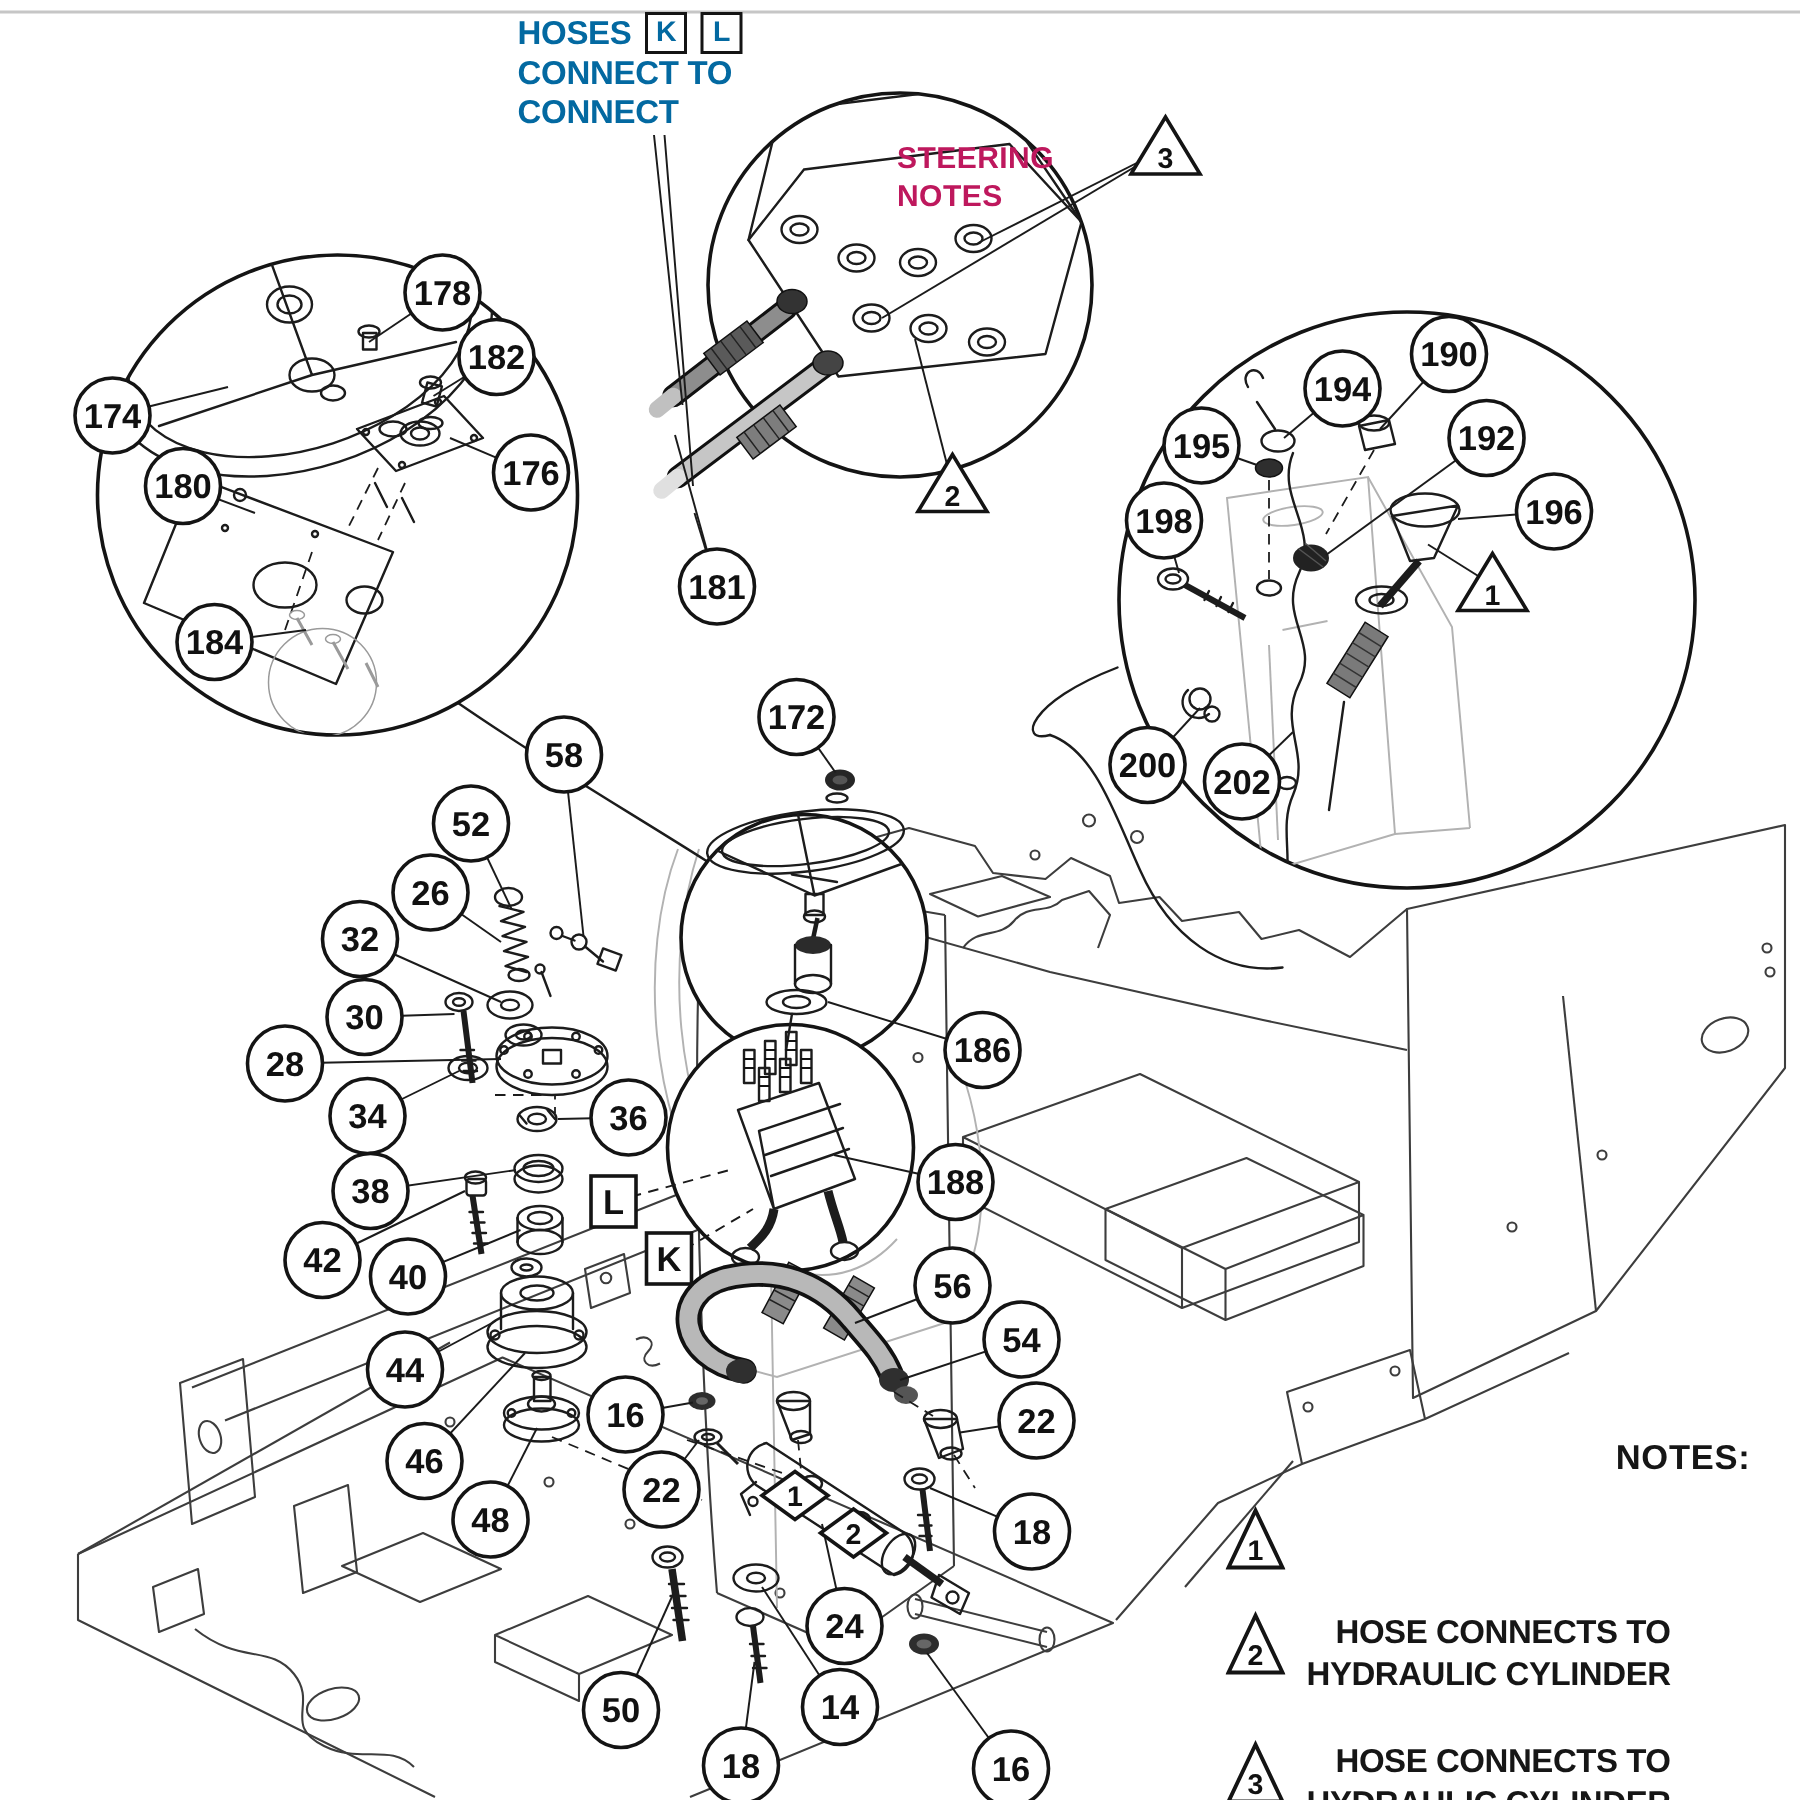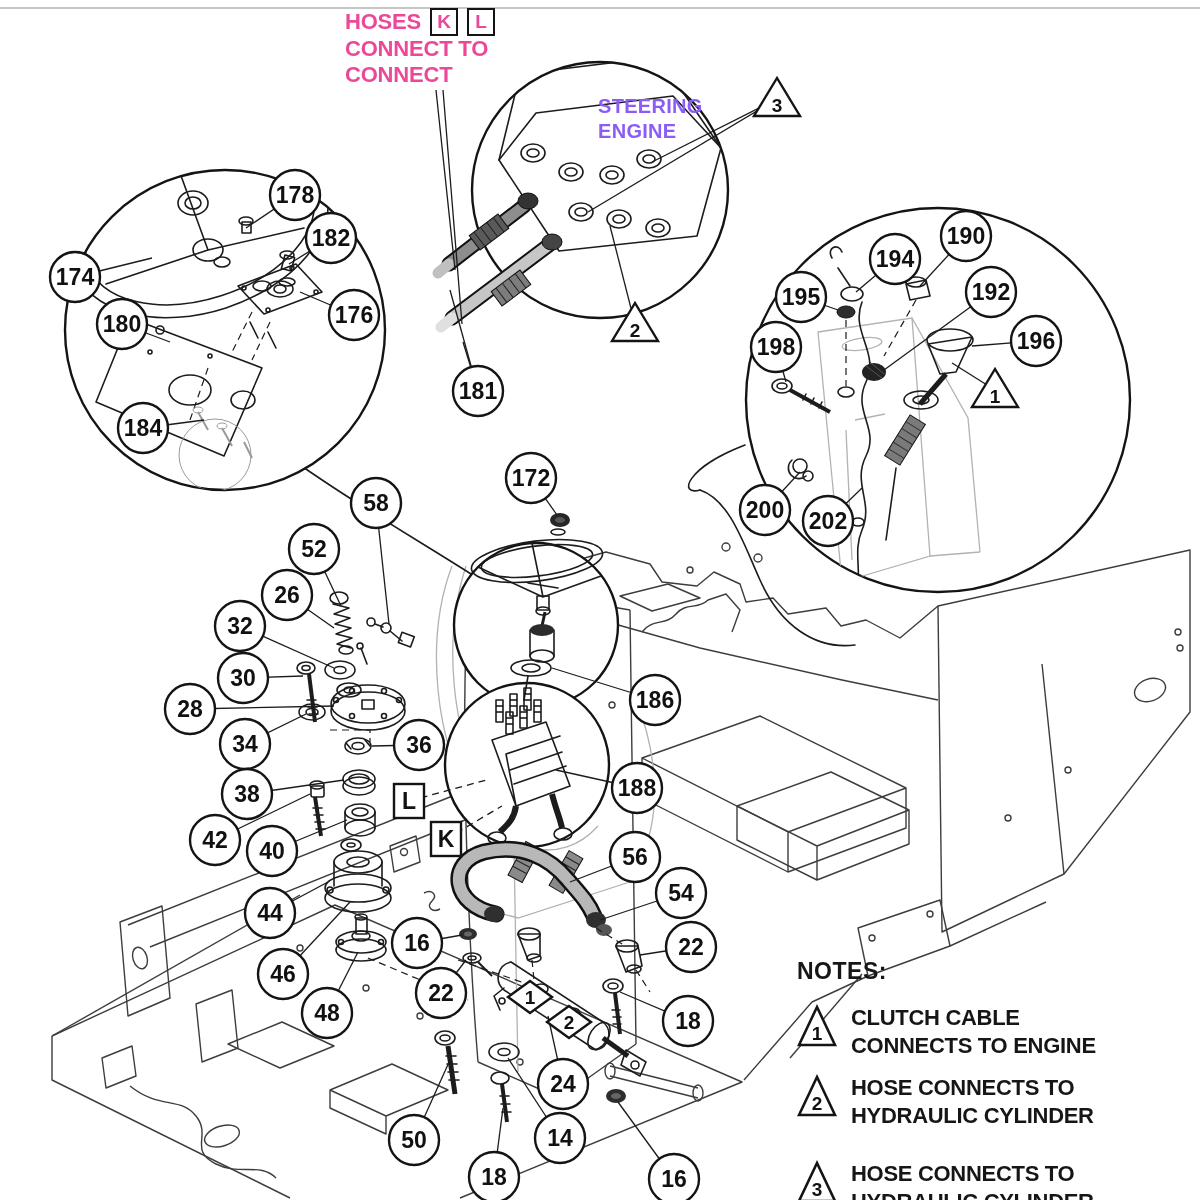--- a/index.html
+++ b/index.html
@@ -10,27 +10,27 @@
   .leader.dash{stroke-dasharray:7,5;}
   .co-shape{fill:#ffffff;stroke:#141414;stroke-width:2.4;}
   .co-num{font:bold 23px "Liberation Sans",sans-serif;text-anchor:middle;fill:#111;}
   .co-num.sm{font-size:19px;}
   .lineart{stroke:#1c1c1c;fill:none;stroke-width:1.6;stroke-linejoin:round;stroke-linecap:round;}
   .frameart{stroke:#3d3d3d;fill:none;stroke-width:1.4;stroke-linejoin:round;}
   .ghost{stroke:#b2b2b2;fill:none;stroke-width:1.3;}
   .dashedart{stroke:#1c1c1c;fill:none;stroke-width:1.2;stroke-dasharray:7,5;}
   
   .hoses-note{position:absolute;left:345px;top:8px;font-size:22px;font-weight:bold;
-      color:#ec4899;line-height:26px;letter-spacing:-0.2px;}
+      color:#0369a1;line-height:26px;letter-spacing:-0.2px;}
   .hoses-note .hn-row{display:flex;align-items:center;gap:9px;}
   .tagbox{display:inline-flex;align-items:center;justify-content:center;
       width:24px;height:24px;border:2.5px solid #141414;font-size:19px;background:#fff;}
   .sv-label{position:absolute;left:598px;top:94px;font-size:20px;font-weight:bold;
-      color:#8b5cf6;line-height:25px;letter-spacing:0.3px;}
-  .notes{position:absolute;left:797px;top:958px;width:350px;color:#161616;}
+      color:#be185d;line-height:25px;letter-spacing:0.3px;}
+  .notes{position:absolute;left:817px;top:958px;width:350px;color:#161616;text-align:right;}
   .notes-heading{font-size:23px;font-weight:bold;letter-spacing:0.5px;}
   .note-row{position:absolute;left:0;display:flex;align-items:flex-start;}
   .note-row .note-tri{flex:0 0 auto;margin-right:14px;}
   .note-tri polygon{fill:#fff;stroke:#141414;stroke-width:2.6;}
   .note-tri text{font:bold 19px "Liberation Sans",sans-serif;text-anchor:middle;fill:#111;}
   .note-text{font-size:22px;font-weight:bold;line-height:28px;letter-spacing:-0.3px;}
   .row1{top:46px;} .row2{top:116px;} .row3{top:202px;}
 </style>
 </head>
 <body>
@@ -708,34 +708,30 @@
     <span>HOSES</span>
     <span class="tagbox">K</span>
     <span class="tagbox">L</span>
   </div>
   <div>CONNECT TO</div>
   <div>CONNECT</div>
 </div>
 
 <div class="sv-label">
   <div>STEERING</div>
-  <div>ENGINE</div>
+  <div>NOTES</div>
 </div>
 
 <div class="notes">
   <div class="notes-heading">NOTES:</div>
   <div class="note-row row1">
     <svg class="note-tri" width="40" height="44" viewBox="0 0 40 44">
       <polygon points="20,3 2,41 38,41"></polygon>
       <text x="20" y="36">1</text>
     </svg>
-    <div class="note-text">
-      <div>CLUTCH CABLE</div>
-      <div>CONNECTS TO ENGINE</div>
-    </div>
   </div>
   <div class="note-row row2">
     <svg class="note-tri" width="40" height="44" viewBox="0 0 40 44">
       <polygon points="20,3 2,41 38,41"></polygon>
       <text x="20" y="36">2</text>
     </svg>
     <div class="note-text">
       <div>HOSE CONNECTS TO</div>
       <div>HYDRAULIC CYLINDER</div>
     </div>

